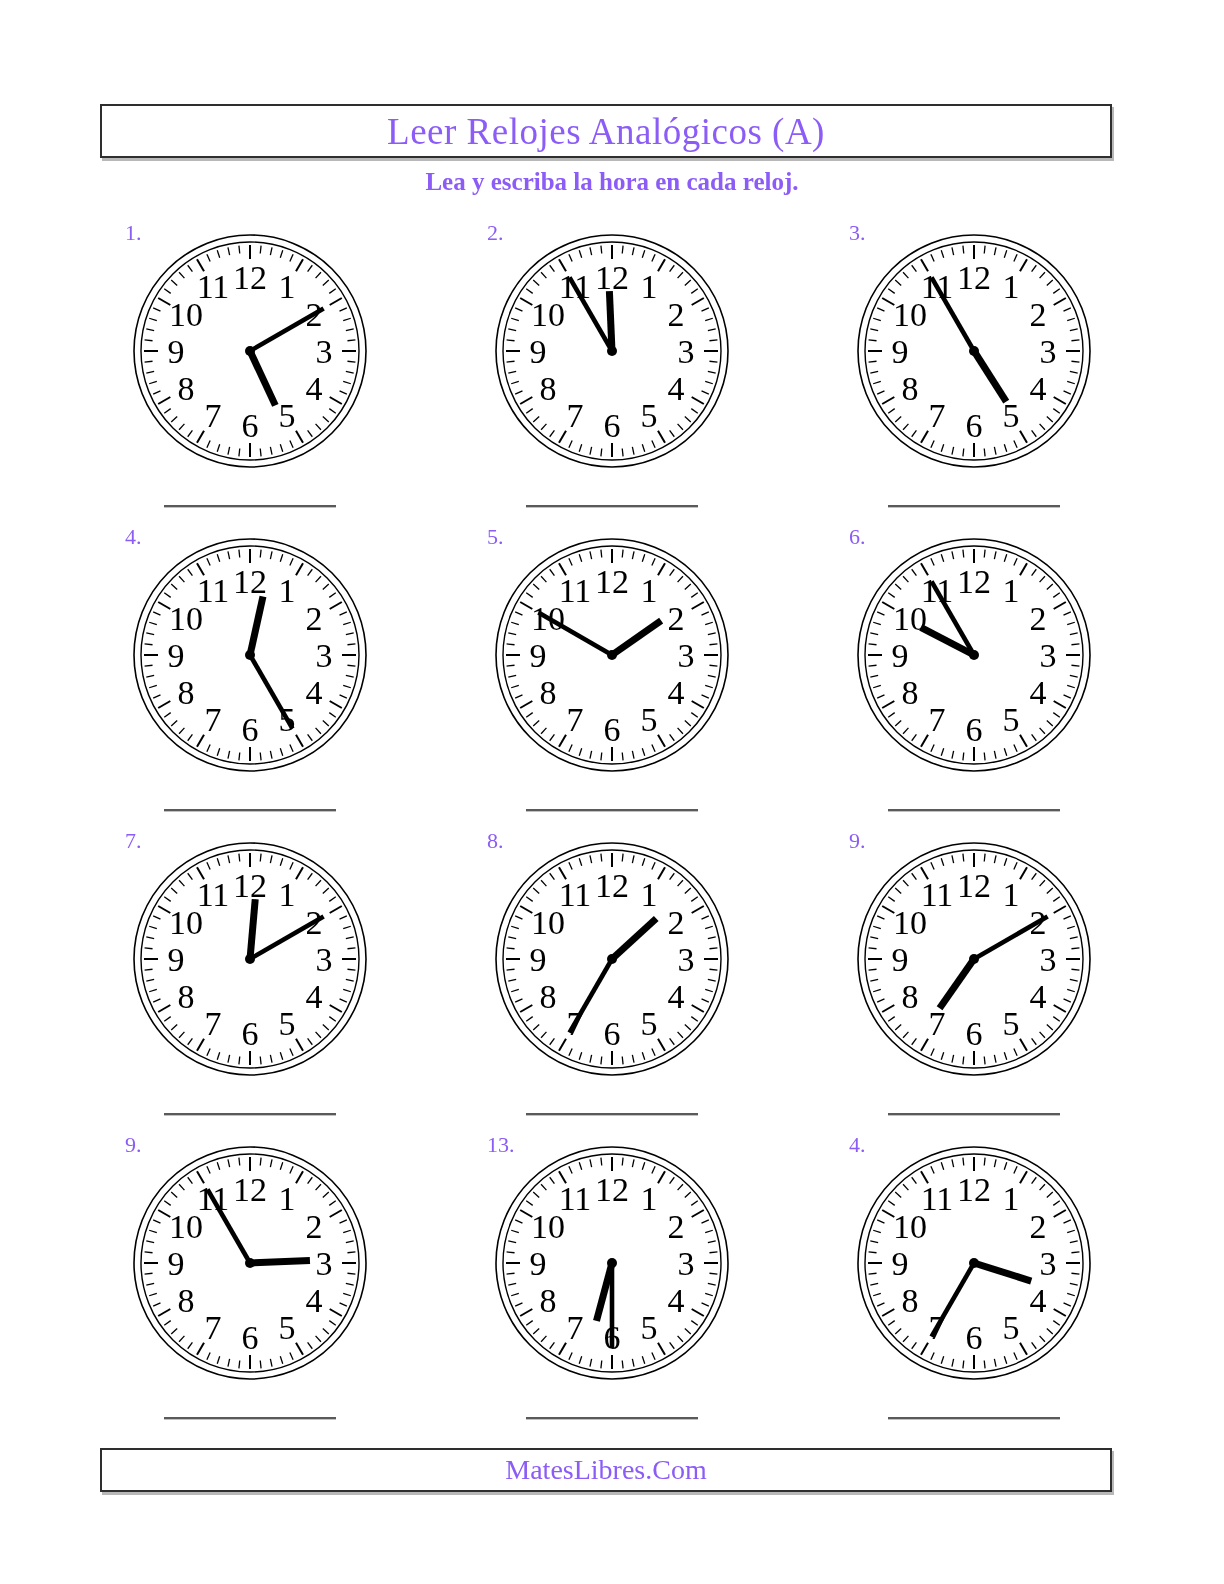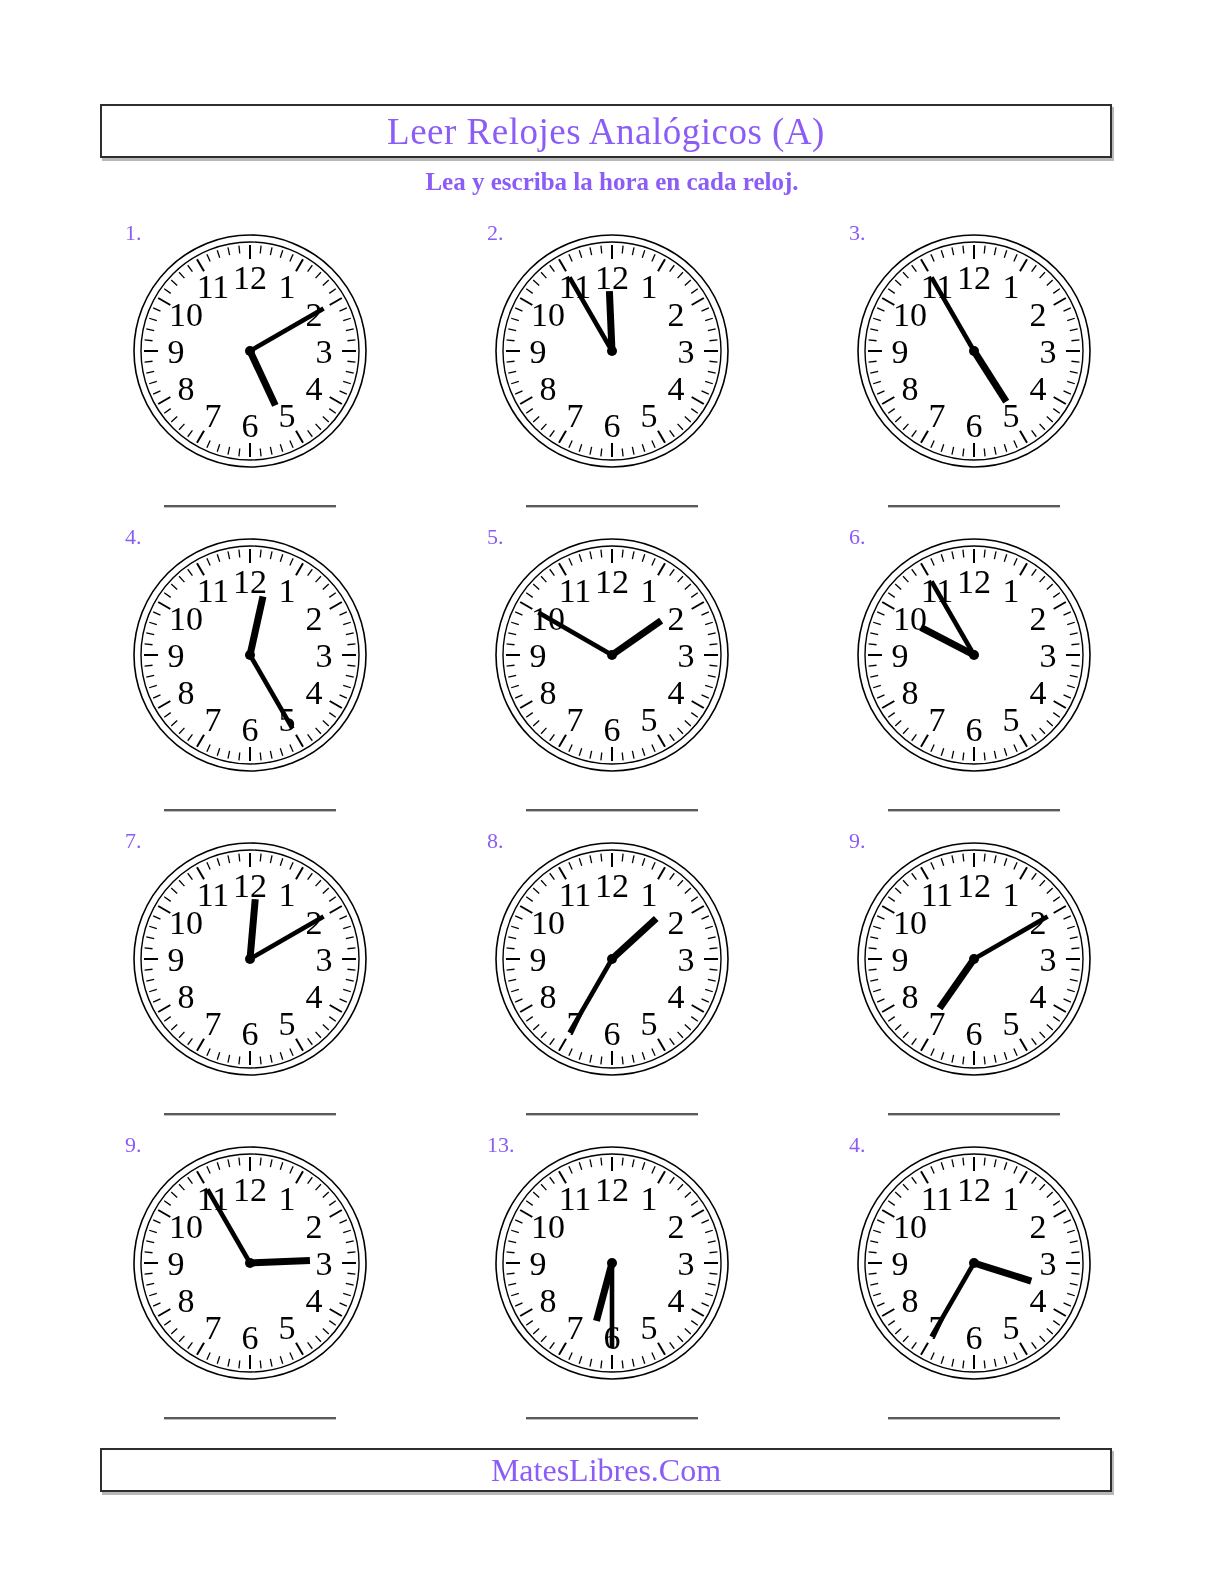--- a/index.html
+++ b/index.html
@@ -26,21 +26,21 @@
   .clock-wrap{position:absolute;left:50%;top:12px;transform:translateX(-50%);}
   .answer-line{
     position:absolute;left:50%;top:285px;transform:translateX(-50%);
     width:172px;height:0;border-top:2px solid #5a5a5a;box-shadow:0 1px 0 #c0c0c0;
   }
   .footer-box{
     position:absolute;left:100px;top:1448px;width:1012px;height:44px;
     border:2px solid #2e2e2e;box-shadow:2px 3px 0 #b8b8b8;
     display:flex;align-items:center;justify-content:center;background:#fff;box-sizing:border-box;
   }
-  .footer-box .footer-text{font-size:32px;}
+  .footer-box .footer-text{font-size:28px;}
   svg text{font-family:"Liberation Serif", serif;}
 </style>
 </head>
 <body>
 
 <div class="sheet">
 
   <div class="title-box">
     <span class="title">Leer Relojes Analógicos (A)</span>
   </div>

